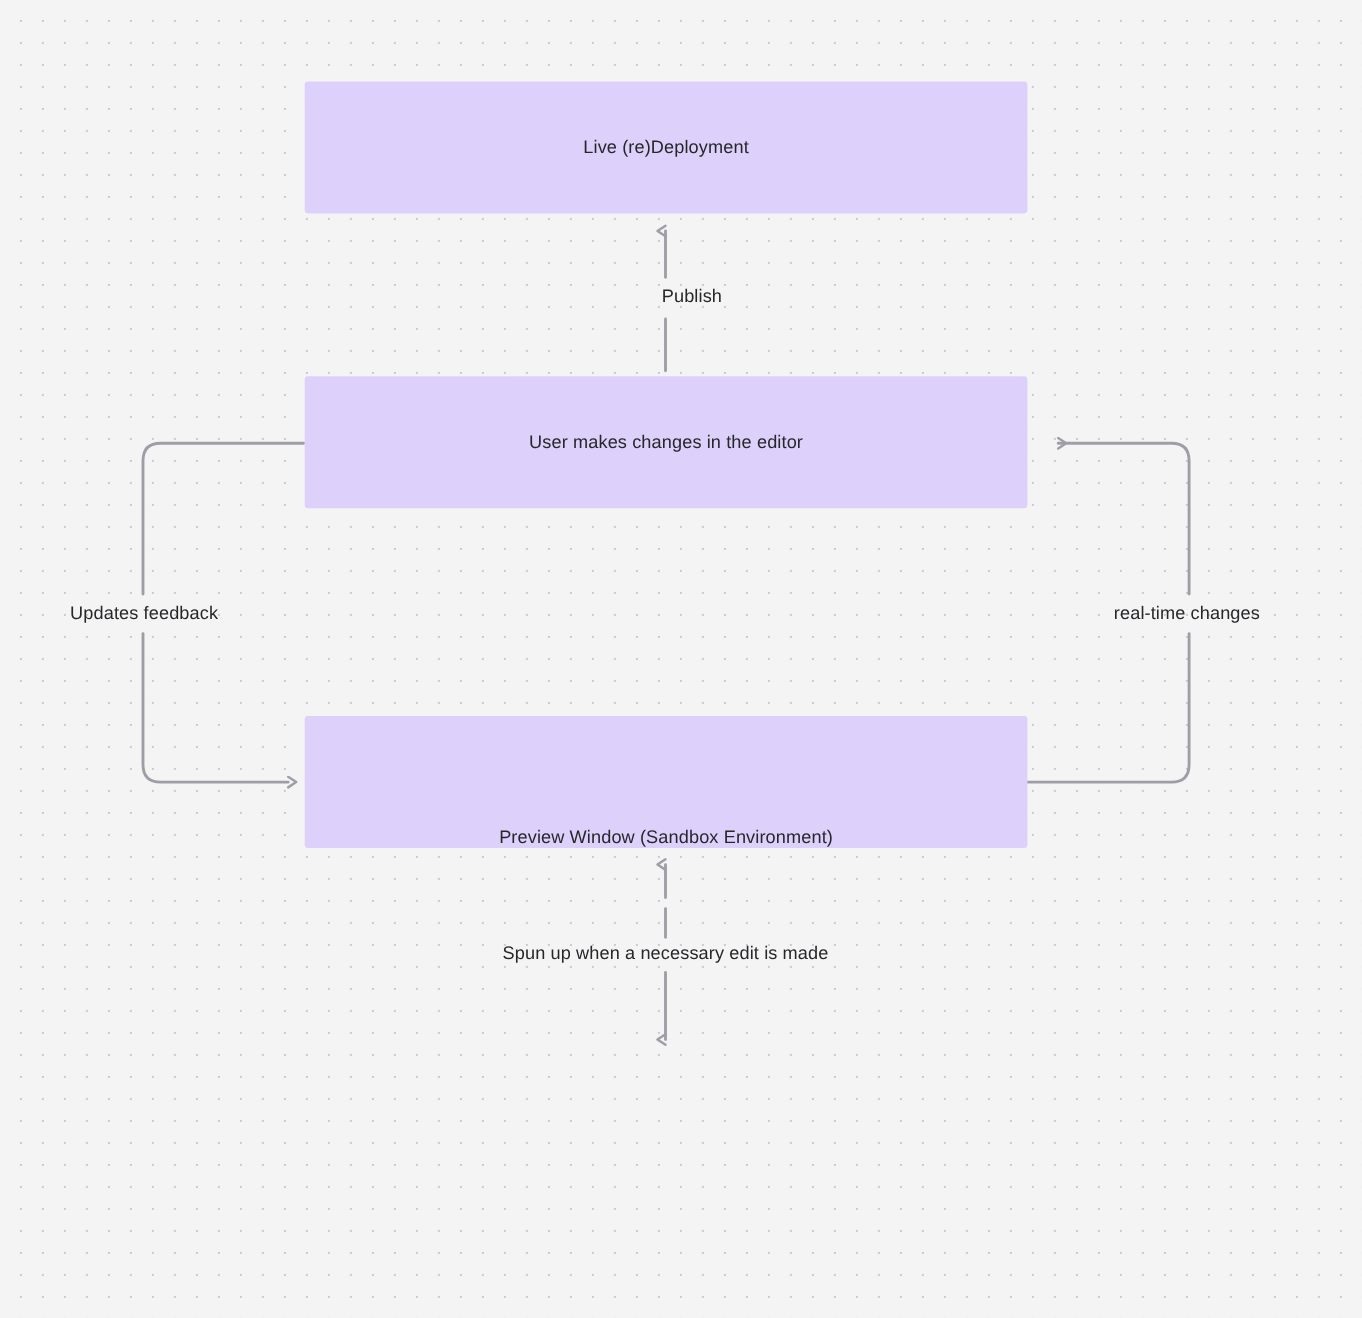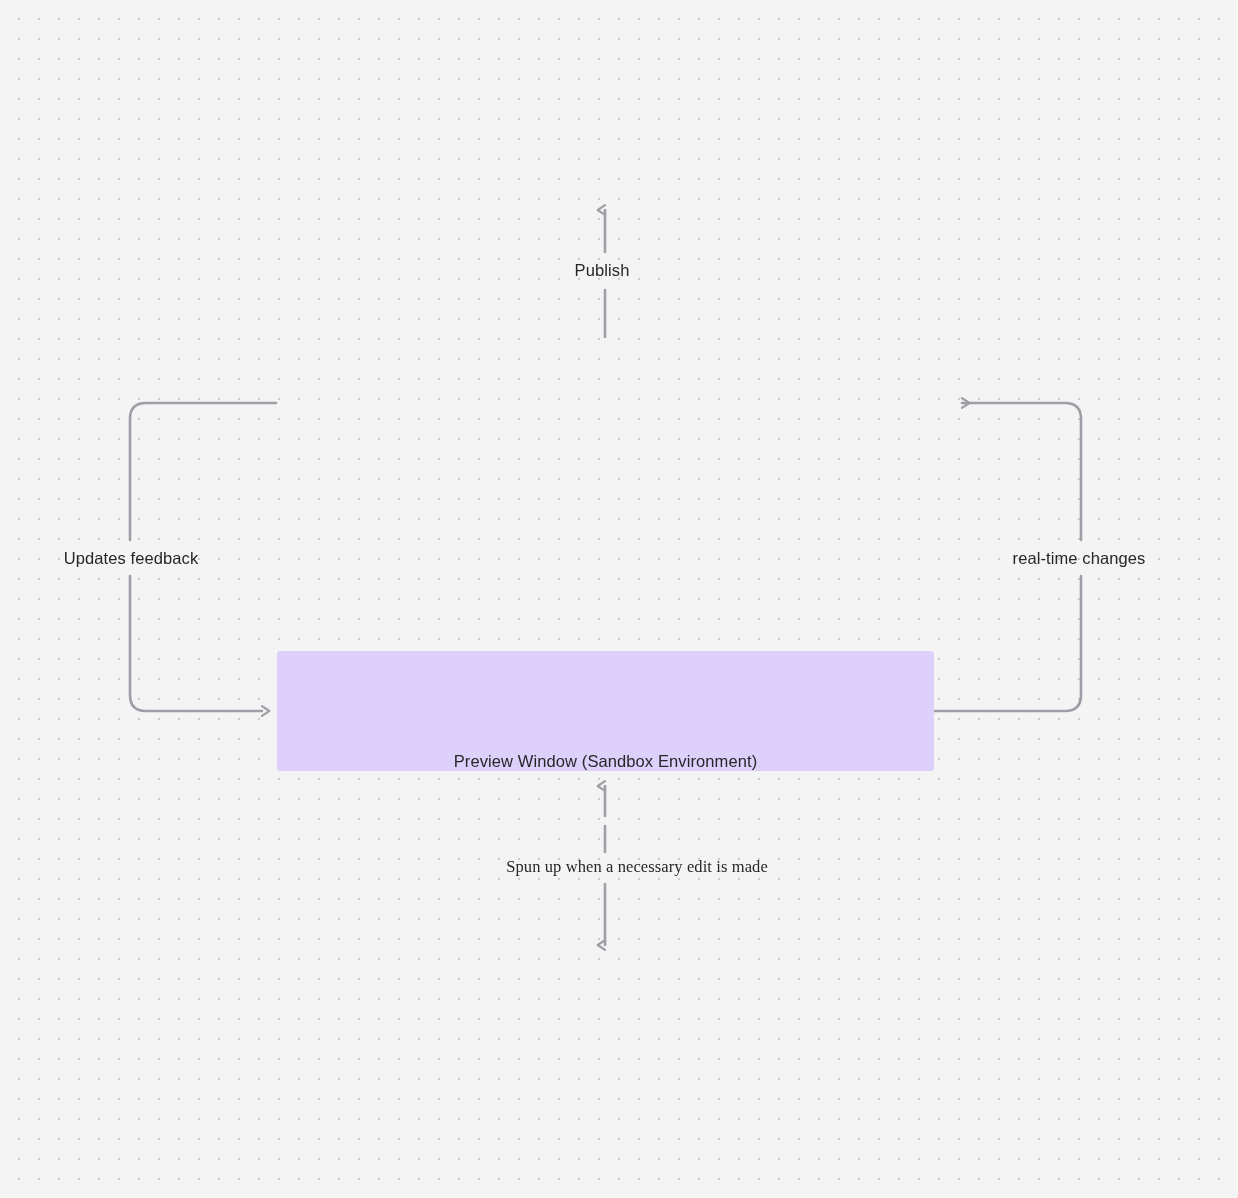--- a/index.html
+++ b/index.html
@@ -97,28 +97,34 @@
       <path d="M1081,540 L1081,419 Q1081,403 1065,403 L962,403" fill="none" stroke="#9e9ea7" stroke-width="2.6" stroke-linecap="round" marker-end="url(#arrowhead-left)"></path>
     </g>
 
     <g>
       <path d="M605,826 L605,852" fill="none" stroke="#9e9ea7" stroke-width="2.6" stroke-linecap="round"></path>
       <path d="M605,816 L605,786" fill="none" stroke="#9e9ea7" stroke-width="2.6" stroke-linecap="round" marker-end="url(#arrowhead-up)"></path>
       <path d="M605,884 L605,945" fill="none" stroke="#9e9ea7" stroke-width="2.6" stroke-linecap="round" marker-end="url(#arrowhead-down)"></path>
     </g>
   </svg>
 
+  <div class="node" style="left:277px; top:74px; width:657px; height:120px;">
+    <span class="node-label">Live (re)Deployment</span>
+  </div>
 
+  <div class="node" style="left:277px; top:342px; width:657px; height:120px;">
+    <span class="node-label">User makes changes in the editor</span>
+  </div>
 
   <div class="node" style="left:277px; top:651px; width:657px; height:120px;align-items:flex-end;">
     <span class="node-label">Preview Window (Sandbox Environment)</span>
   </div>
 
 
-  <div class="edge-label centered" style="left:602px; top:270px;text-align:right;">Publish</div>
+  <div class="edge-label centered" style="left:629px; top:270px;text-align:right;">Publish</div>
 
   <div class="edge-label centered" style="left:131px; top:558px;">Updates feedback</div>
 
   <div class="edge-label centered" style="left:1079px; top:558px;">real-time changes</div>
 
-  <div class="edge-label centered" style="left:637px; top:867px;font-family:Liberation Serif, serif;">Spun up when a necessary edit is made</div>
+  <div class="edge-label centered" style="left:605px; top:867px;">Spun up when a necessary edit is made</div>
 
 </div>
 
 </body></html>

